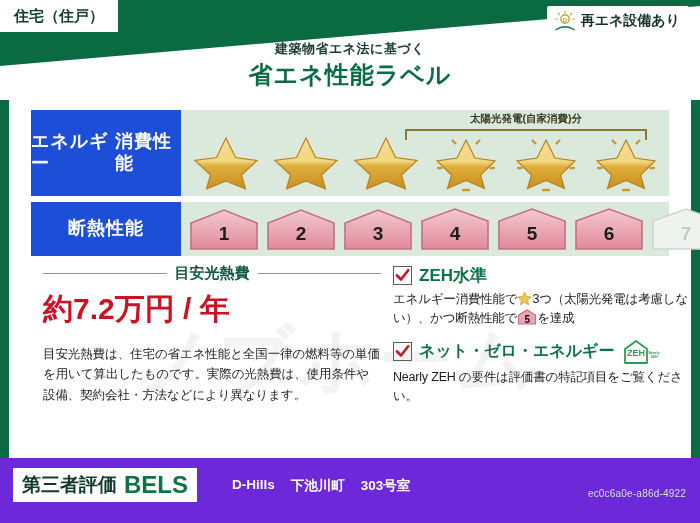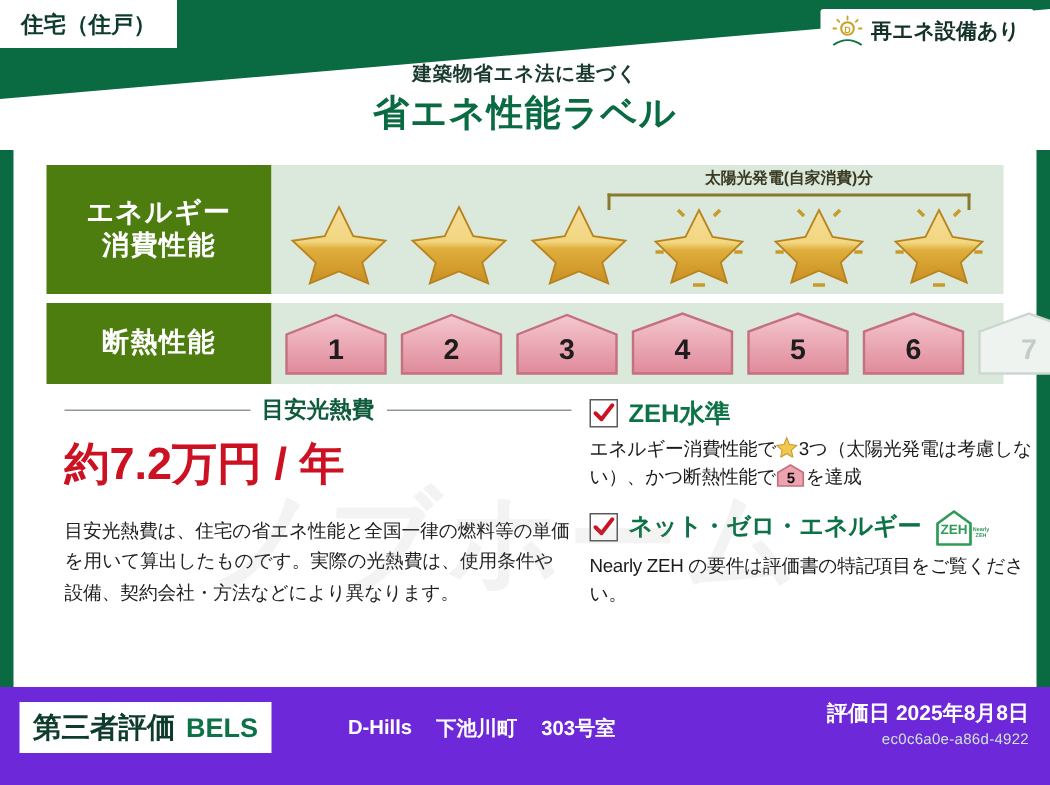--- a/index.html
+++ b/index.html
@@ -73,23 +73,23 @@
   
   .perf-row {
     position: absolute; left: 22px;
     display: flex; align-items: stretch;
   }
   .perf-row.energy { top: 14px; width: 638px; height: 86px; }
   .perf-row.insul  { top: 106px; width: 638px; height: 54px; }
 
   .perf-tag {
     width: 150px;
-    background: #4d7c0f;
+    background: #1d4ed8;
     color: #ffffff;
-    display: flex; flex-direction: column;
+    display: flex; 
     align-items: center; justify-content: center;
     font-weight: bold; line-height: 1.22;
     font-size: 18px;
     letter-spacing: 1px;
     flex: 0 0 150px;
   }
   .perf-tag.insul-tag { font-size: 18px; }
   .perf-body {
     flex: 1;
     background: #dbe8dc;
@@ -192,21 +192,21 @@
     position: absolute; left: 0; bottom: 0; width: 700px; height: 65px;
     background: #6d28d9;
   }
   .bels-box {
     position: absolute; left: 13px; top: 10px;
     height: 34px; background: #ffffff;
     display: flex; align-items: center; gap: 7px;
     padding: 0 9px;
   }
   .bels-jp { font-size: 19px; font-weight: bold; color: #0f3b2e; letter-spacing: 0px; }
-  .bels-en { font-size: 18px; font-weight: bold; color: #0d7347; letter-spacing: 0px; }
+  .bels-en { font-size: 24px; font-weight: bold; color: #0d7347; letter-spacing: 0px; }
   .addr {
     position: absolute; left: 232px; top: 19px;
     color: #ffffff; font-size: 13.5px; font-weight: bold;
     display: flex; gap: 16px; white-space: nowrap;
   }
   .eval-date {
     position: absolute; right: 14px; top: 9px;
     color: #ffffff; font-size: 14px; font-weight: bold;
     text-align: right; white-space: nowrap;
   }
@@ -457,17 +457,16 @@
   <div class="footer">
     <div class="bels-box">
       <span class="bels-jp">第三者評価</span>
       <span class="bels-en">BELS</span>
     </div>
     <div class="addr">
       <span>D-Hills</span>
       <span>下池川町</span>
       <span>303号室</span>
     </div>
-    <div class="eval-date">評価日 2025年8月8日</div>
     <div class="eval-id">ec0c6a0e-a86d-4922</div>
   </div>
 
 </div>
 
 </body></html>

